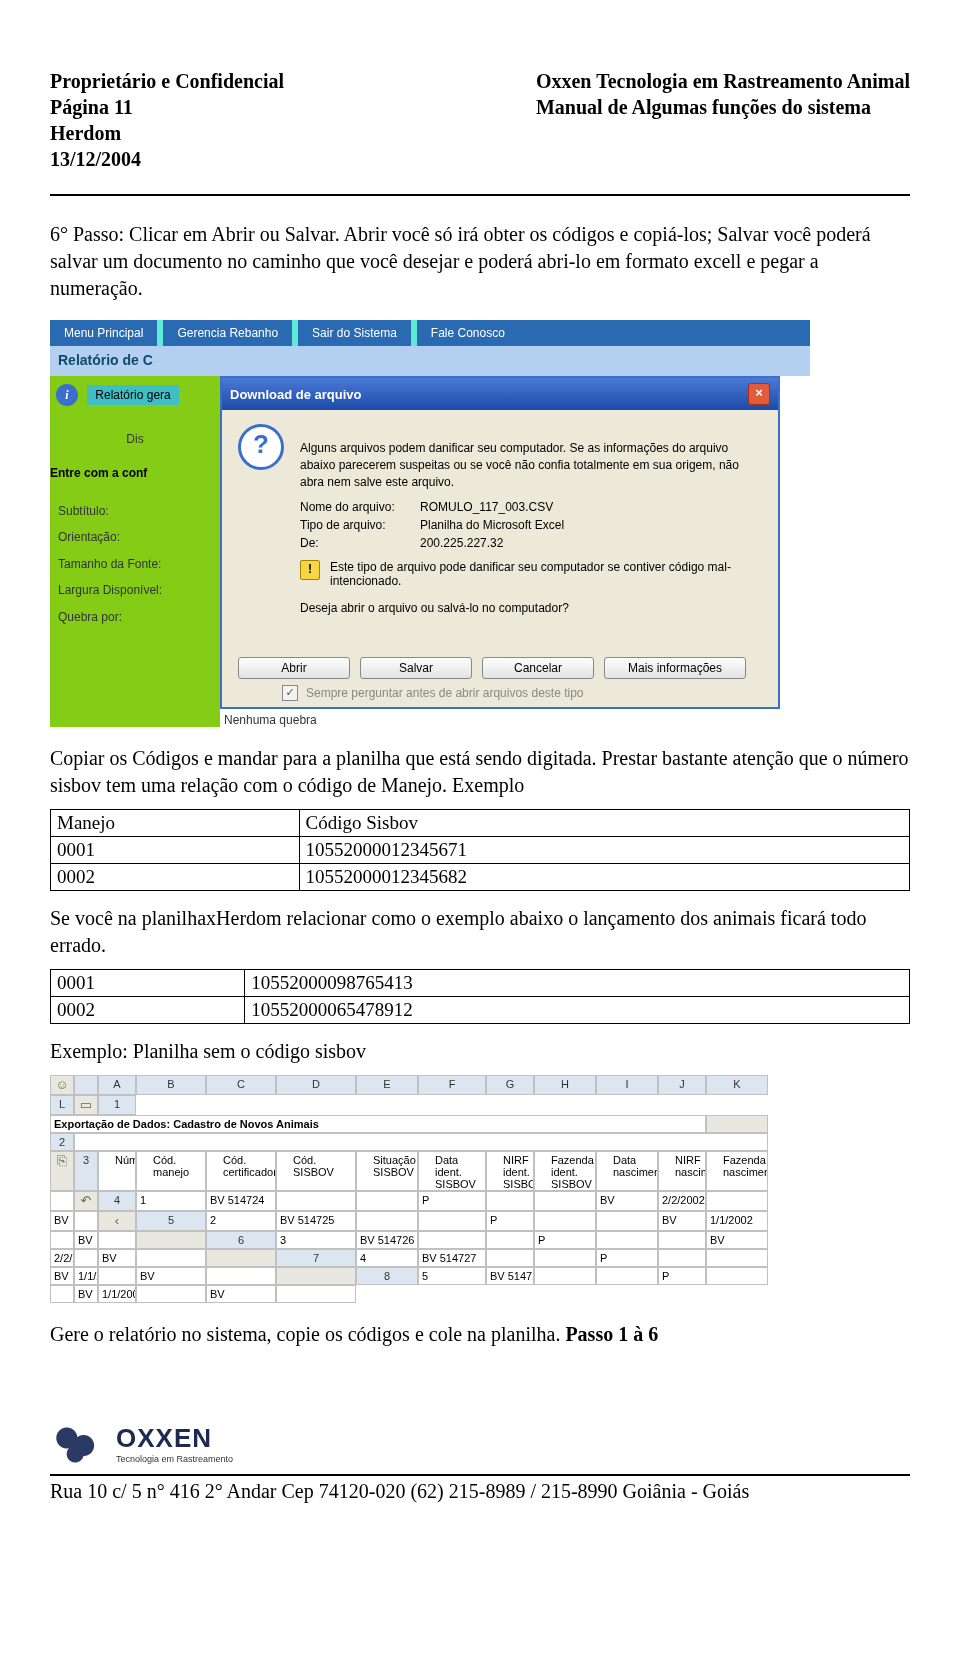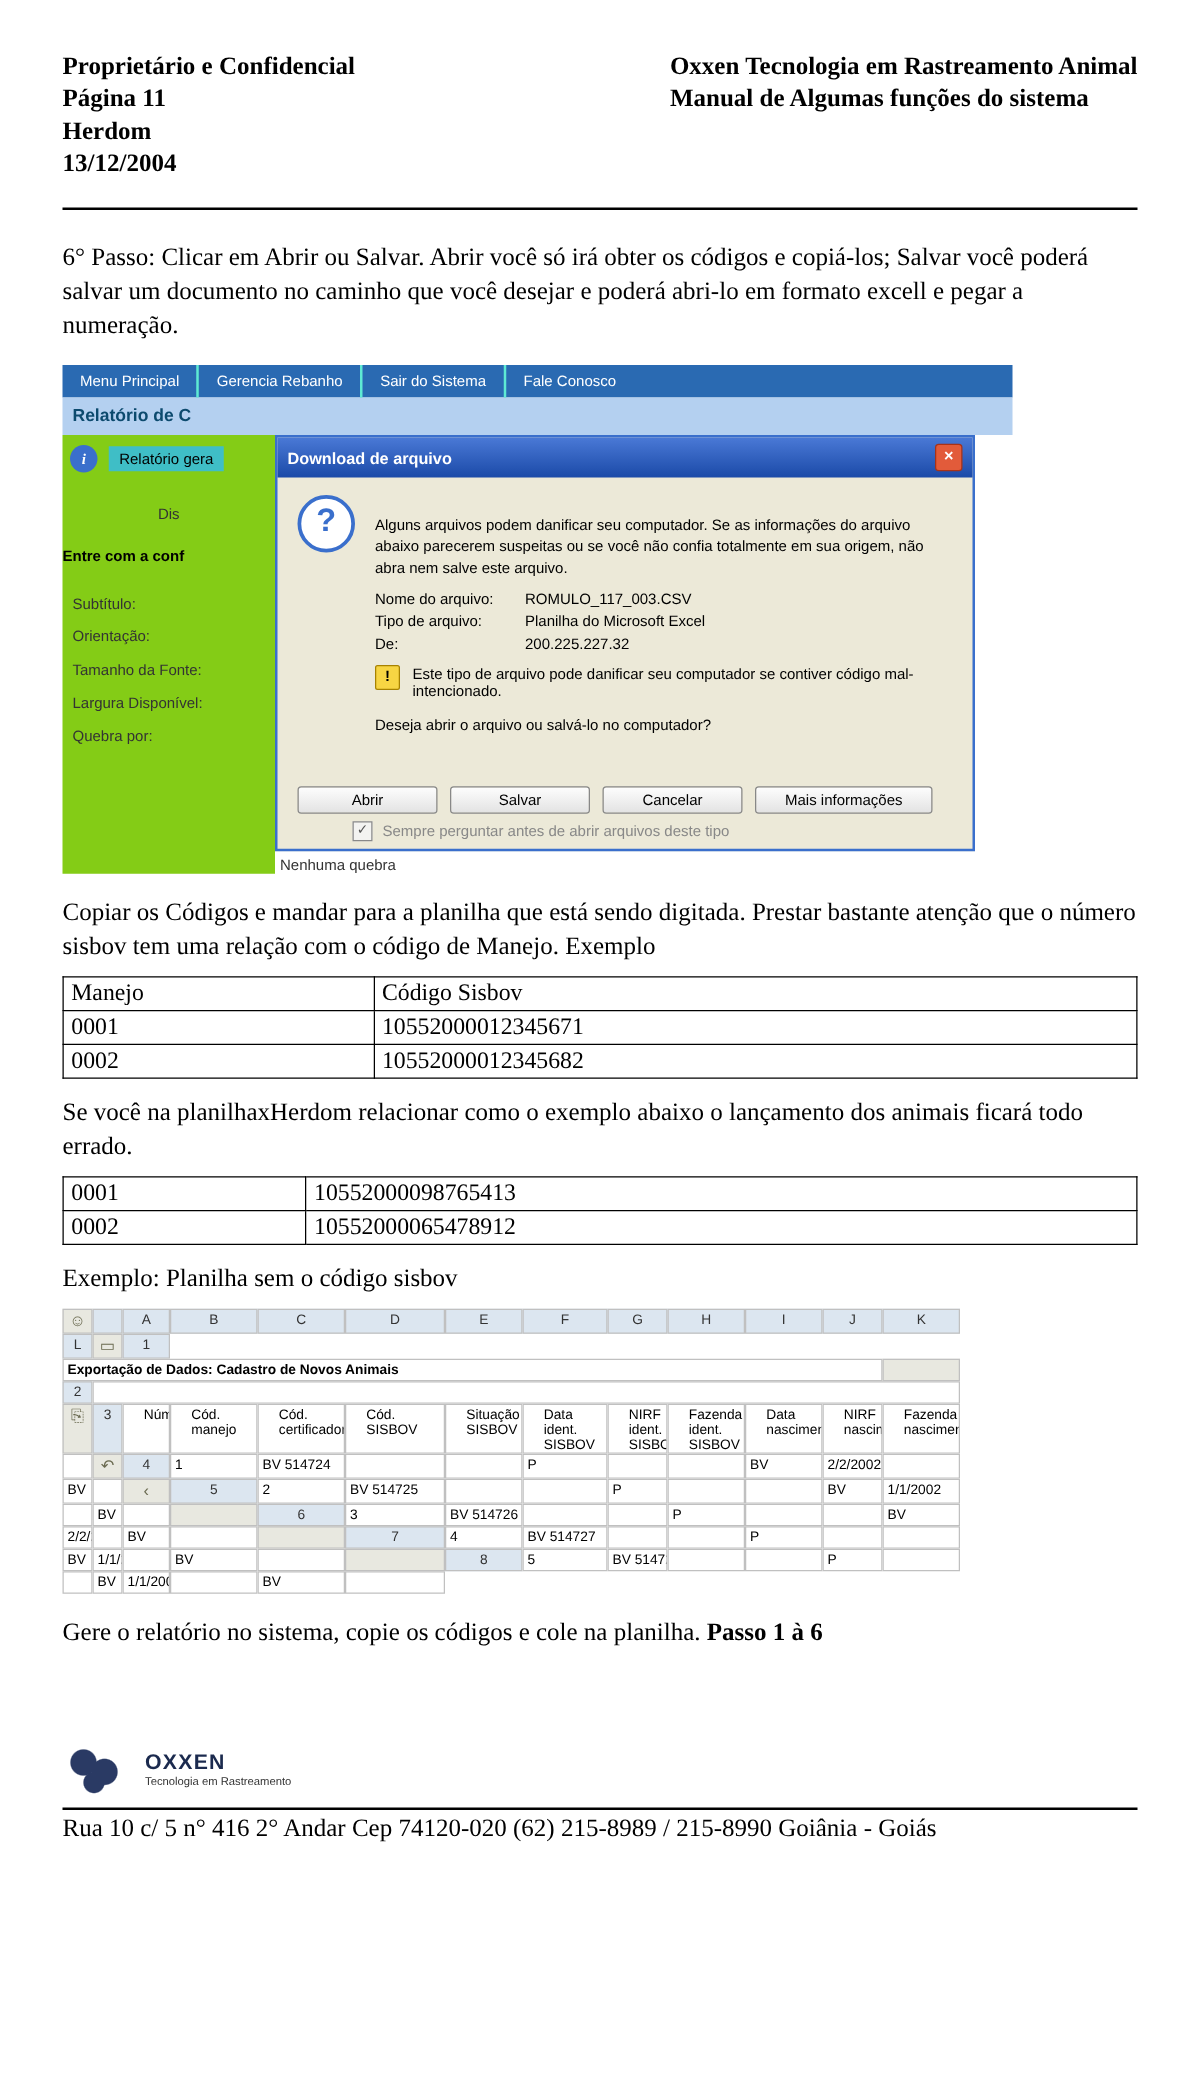--- a/index.html
+++ b/index.html
@@ -12,21 +12,21 @@
   .page {
     padding: 40px 50px 30px 50px;
   }
   .hdr {
     display: flex;
     justify-content: space-between;
     font-size: 20px;
     font-weight: bold;
     line-height: 1.3;
   }
-  .hdr-left, .hdr-right { white-space: pre-line; }
+  .hdr-left, .hdr-right { white-space: pre-line; margin-top: 28px; }
   .rule {
     border-top: 2.5px solid #000;
     margin: 22px 0 25px 0;
   }
   .body-text {
     font-size: 20px;
     line-height: 1.35;
   }
   .body-text p { margin: 0 0 10px 0; }
   .screenshot1 {
@@ -35,21 +35,21 @@
   }
   .menubar {
     display: flex;
     background: #2a6ab2;
     color: #fff;
     font-family: Verdana, Arial, sans-serif;
     font-size: 12px;
   }
   .menubar div {
     padding: 6px 14px;
-    border-right: 2px solid #5eead4;
+    border-right: 6px solid #5eead4;
   }
   .menubar div:last-child { border-right: none; }
   .relrow {
     display: flex;
     background: #b4d0f0;
     height: 30px;
   }
   .relrow span {
     font-family: Verdana, Arial, sans-serif;
     font-weight: bold;
@@ -165,21 +165,21 @@
   .footer-logo {
     display:flex; align-items:center; gap:10px; margin: 0 0 6px 0;
   }
   .logo-mark {
     width:56px;height:50px;background:
       radial-gradient(circle at 30% 40%, #2a3a64 0 10px, transparent 11px),
       radial-gradient(circle at 60% 55%, #2a3a64 0 10px, transparent 11px),
       radial-gradient(circle at 45% 72%, #2a3a64 0 8px, transparent 9px);
   }
   .logo-text { font-family: Arial,sans-serif; }
-  .logo-text .ln1 { font-size:17px; font-weight:900; letter-spacing:1px; color:#1b2a4e;}
+  .logo-text .ln1 { font-size:26px; font-weight:900; letter-spacing:1px; color:#1b2a4e;}
   .logo-text .ln2 { font-size:9px; color:#333;}
   .footer-rule { border-top:2px solid #000; margin-bottom:4px;}
   .footer-line { font-size:20px; text-align:left;}
 </style>
 </head>
 <body>
 
 <div class="page">
 
   <div class="hdr">

